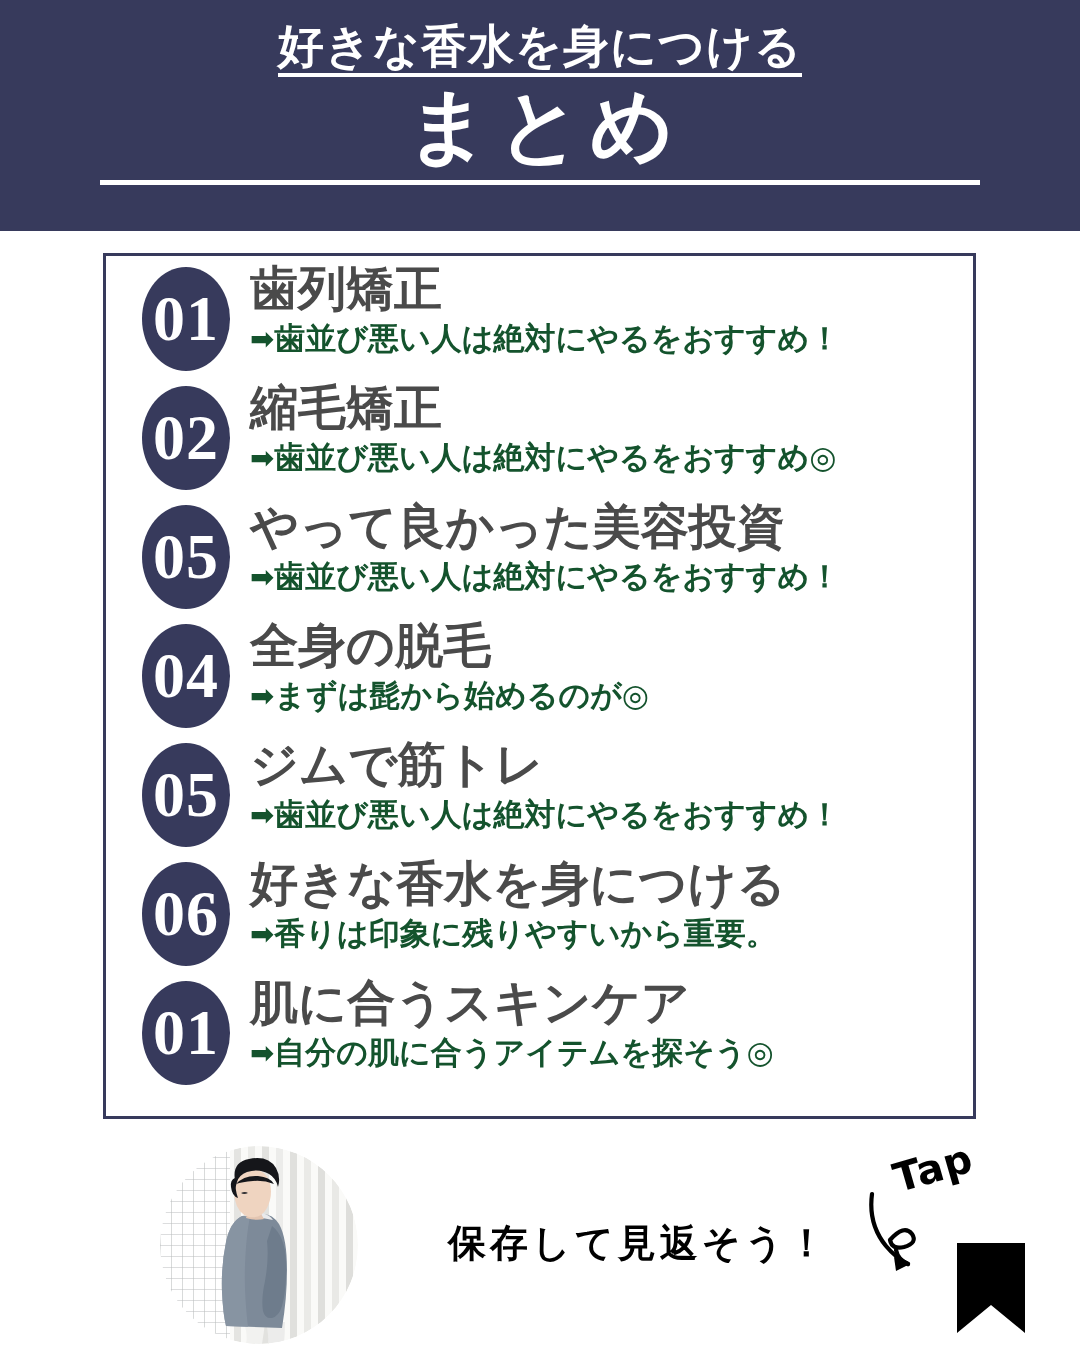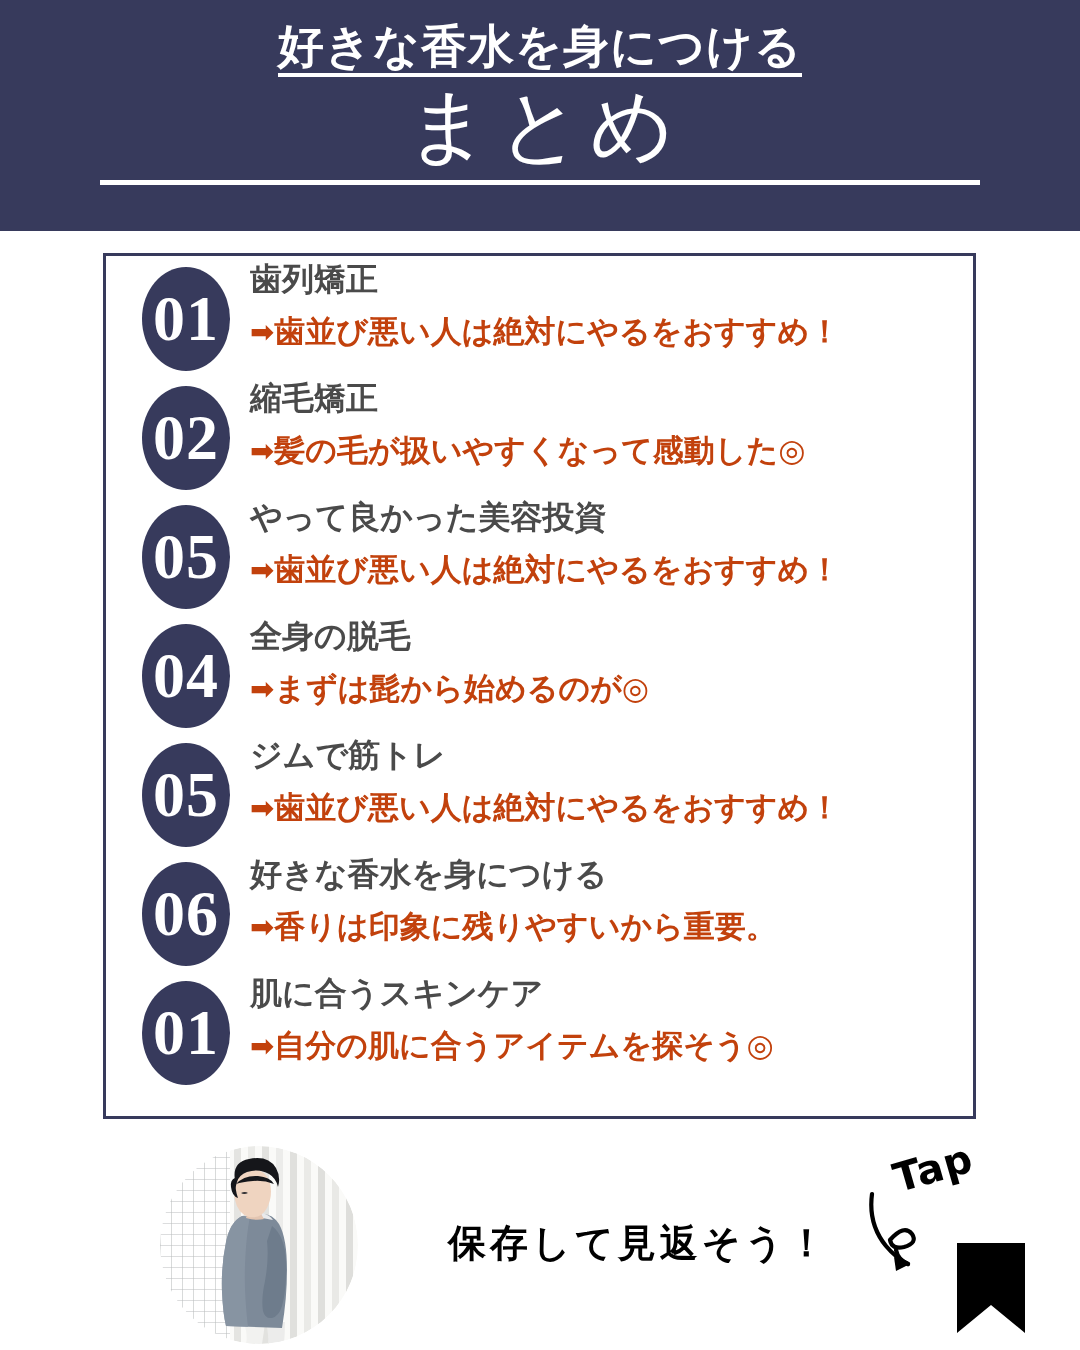--- a/index.html
+++ b/index.html
@@ -32,21 +32,21 @@
     line-height:1.05;
     color:#ffffff;
     letter-spacing:1px;
     border-bottom:4px solid #ffffff;
     padding-bottom:3px;
     white-space:nowrap;
   }
   .header-title {
     margin-top:6px;
     font-family:"DejaVu Sans", "Liberation Sans", sans-serif;
-    font-weight:400;
+    font-weight:700;
     font-size:82px;
     line-height:1.05;
     color:#ffffff;
     letter-spacing:8px;
     text-indent:8px;
     white-space:nowrap;
   }
   .header-rule {
     position:absolute;
     left:100px; top:180px;
@@ -91,32 +91,32 @@
   .item-text {
     margin-left:20px;
     margin-top:-2px;
     display:flex;
     flex-direction:column;
     justify-content:flex-start;
   }
   .item-title {
     font-family:"DejaVu Serif", "Liberation Serif", serif;
     font-weight:700;
-    font-size:32px;
+    font-size:48px;
     line-height:1.12;
     color:#4a4a4a;
     white-space:nowrap;
   }
   .item-sub {
     font-family:"DejaVu Serif", "Liberation Serif", serif;
     font-weight:700;
     font-size:31px;
     line-height:1.2;
-    color:#c2410c;
-    margin-top:15px;
+    color:#14532d;
+    margin-top:4px;
     white-space:nowrap;
   }
   .item-sub .arrow-glyph {
     font-family:"DejaVu Sans", sans-serif;
     font-size:29px;
   }
 
   
   .footer {
     position:absolute;
@@ -185,21 +185,21 @@
         <div class="badge">01</div>
         <div class="item-text">
           <div class="item-title">歯列矯正</div>
           <div class="item-sub"><span class="arrow-glyph">➡</span><span>歯並び悪い人は絶対にやるをおすすめ！</span></div>
         </div>
       </div>
       <div class="list-item">
         <div class="badge">02</div>
         <div class="item-text">
           <div class="item-title">縮毛矯正</div>
-          <div class="item-sub"><span class="arrow-glyph">➡</span><span>髪の毛が扱いやすくなって感動した◎</span></div>
+          <div class="item-sub"><span class="arrow-glyph">➡</span><span>歯並び悪い人は絶対にやるをおすすめ◎</span></div>
         </div>
       </div>
       <div class="list-item">
         <div class="badge">05</div>
         <div class="item-text">
           <div class="item-title">やって良かった美容投資</div>
           <div class="item-sub"><span class="arrow-glyph">➡</span><span>歯並び悪い人は絶対にやるをおすすめ！</span></div>
         </div>
       </div>
       <div class="list-item">

